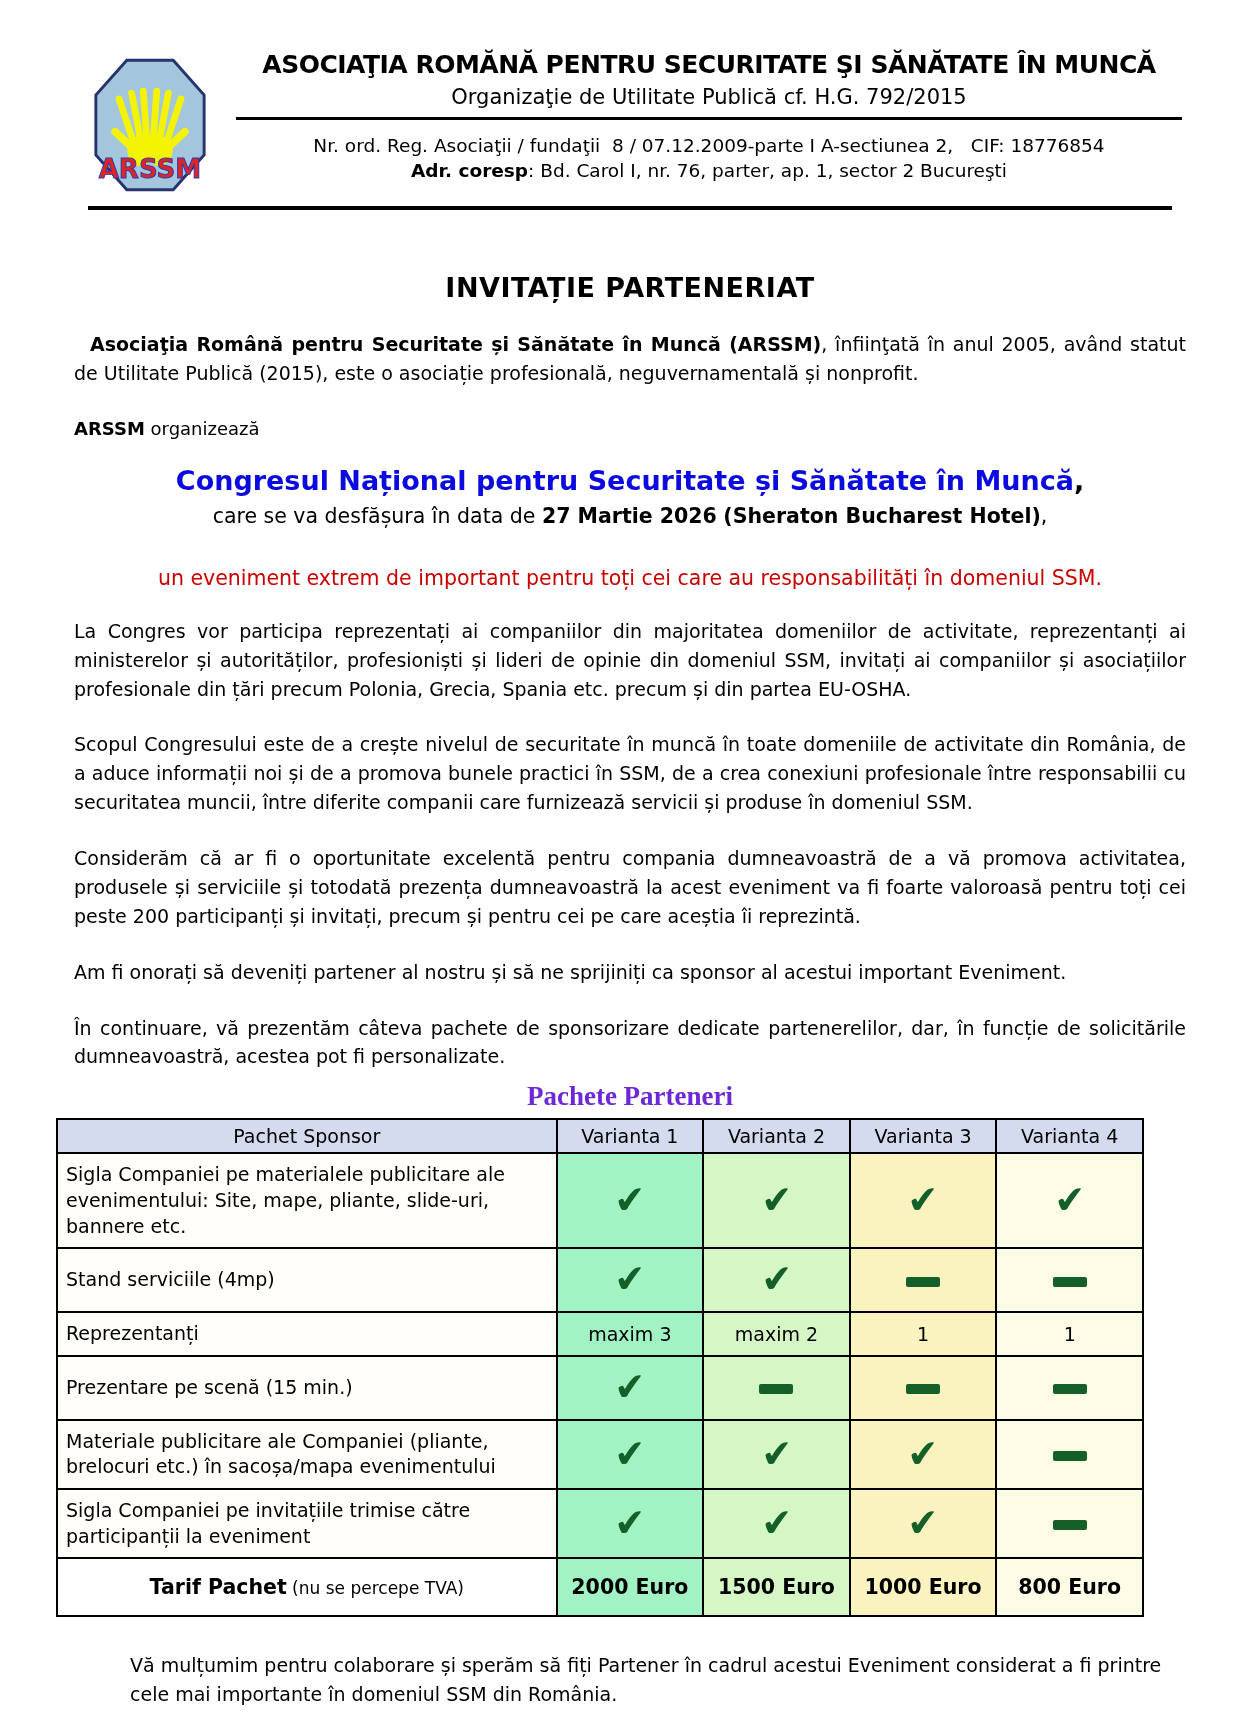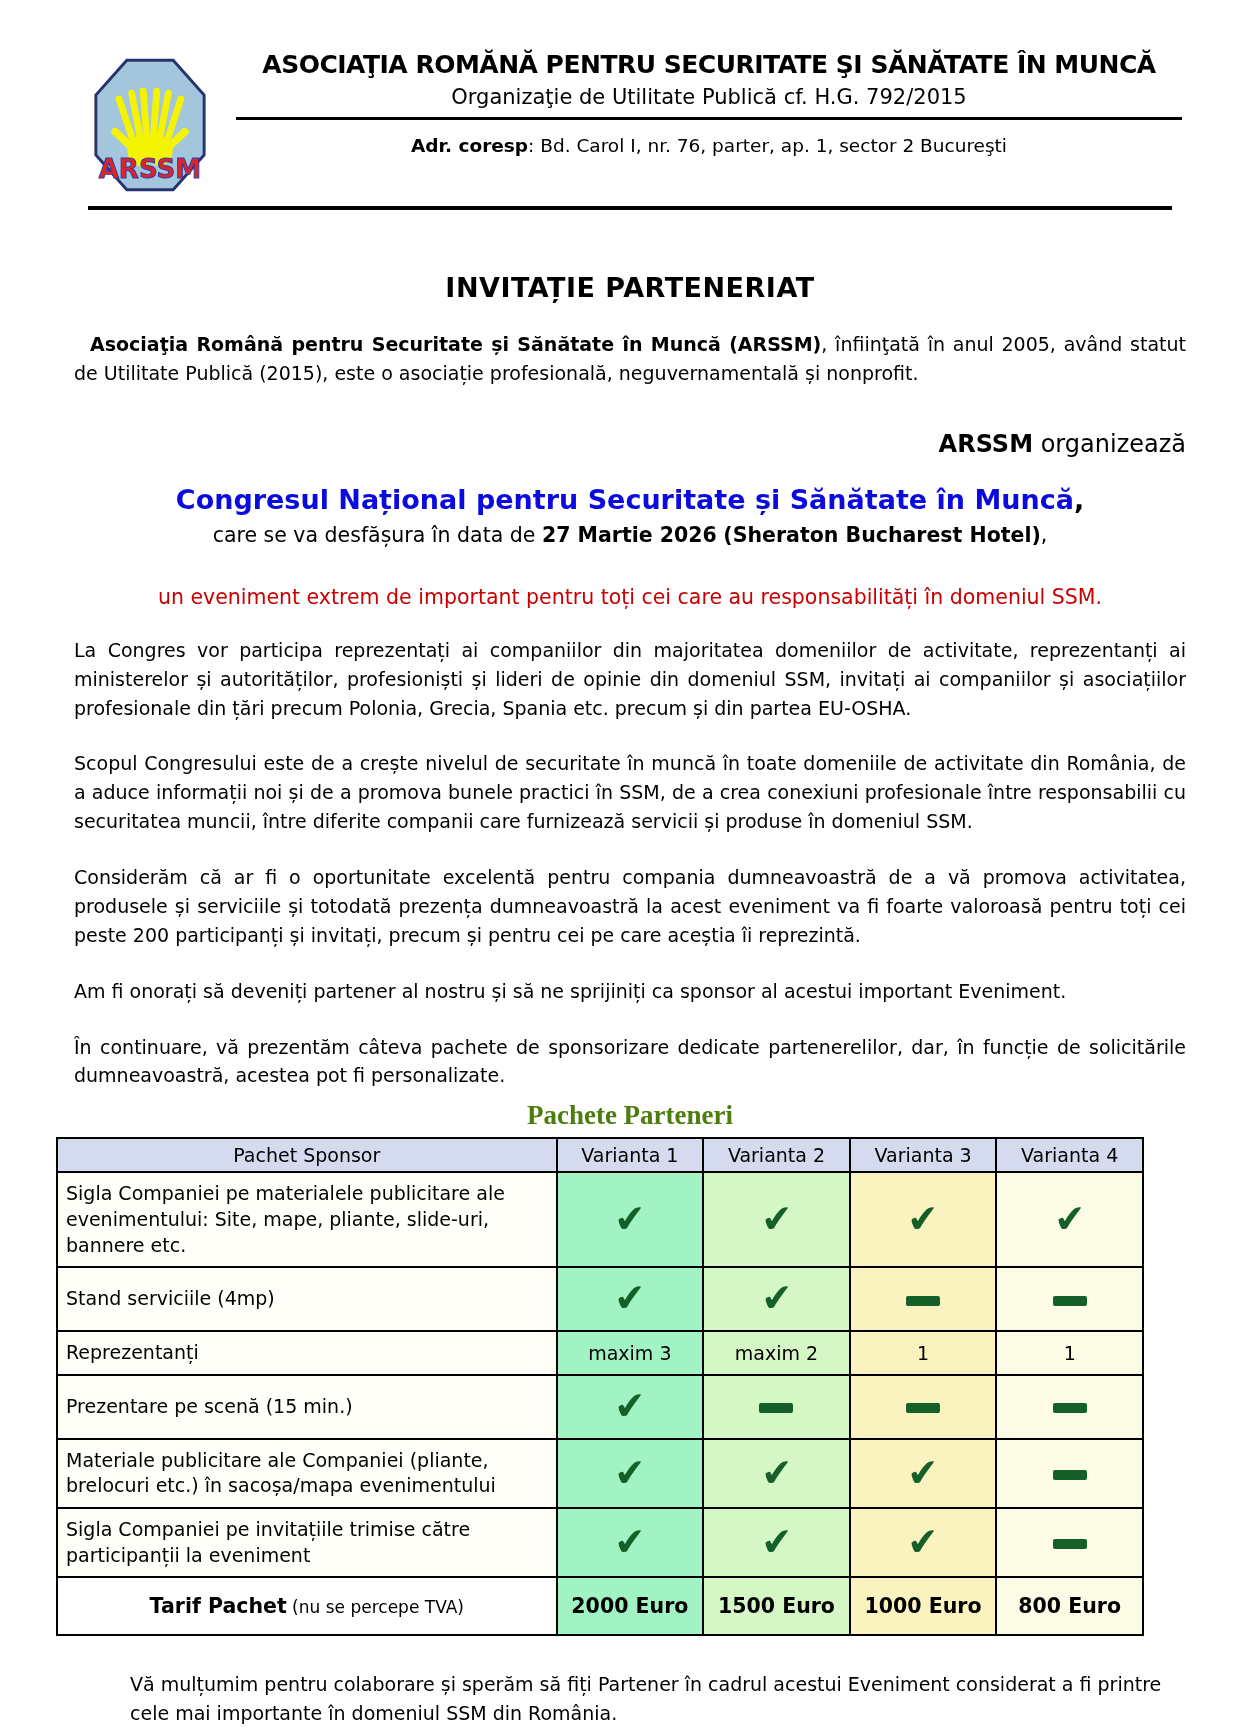--- a/index.html
+++ b/index.html
@@ -16,29 +16,29 @@
   .rule-thin { border: 0; border-top: 3px solid #000; margin: 8px 0 14px 0; }
   .reg-line, .contact-line, .addr-line { font-size: 18.5px; line-height: 1.35; white-space: pre-wrap; }
   .addr-line b, .reg-line b { font-weight: bold; }
   .rule-thick { border: 0; border-top: 4px solid #000; margin: 12px 88px 0 88px; }
 
   
   .content { padding: 0 74px; }
   .doc-title { text-align: center; font-size: 27px; font-weight: bold; margin-top: 62px; letter-spacing: 0.5px; }
   p.body-p { font-size: 19px; line-height: 1.52; text-align: justify; margin-top: 27px; }
   .p-first { text-indent: 16px; }
-  .center-line { text-align: right; font-size: 24px; margin-top: 42px; }
+  .center-line { text-align: left; font-size: 18px; margin-top: 30px; }
   .congress-title { text-align: center; font-size: 27px; font-weight: bold; color: #0b0bdf; margin-top: 26px; }
   .congress-title .black { color: #000; }
   .date-line { text-align: center; font-size: 20.5px; margin-top: 8px; }
   .date-line b { font-weight: bold; }
   .red-line { text-align: center; font-size: 20.5px; color: #c80000; margin-top: 38px; }
 
   
-  .pkg-title { text-align: center; font-family: "Liberation Serif", "DejaVu Serif", serif; font-weight: bold; color: #4d7c0f; font-size: 27px; margin-top: 10px; }
+  .pkg-title { text-align: center; font-family: "Liberation Serif", "DejaVu Serif", serif; font-weight: bold; color: #6d28d9; font-size: 27px; margin-top: 10px; }
   table.pkg { border-collapse: collapse; margin: 6px 0 0 56px; width: 1088px; table-layout: fixed; }
   table.pkg th, table.pkg td { border: 2px solid #000; }
   table.pkg col.c0 { width: 46%; }
   table.pkg col.cv { width: 13.5%; }
   th.hdr { background: #d5dbee; font-size: 19px; font-weight: normal; padding: 5px 4px; text-align: center; }
   td.label-cell { font-size: 19px; padding: 8px 8px; line-height: 1.35; background: #fffef8; text-align: left; vertical-align: middle; }
   td.value-cell { text-align: center; vertical-align: middle; padding: 10px 4px; font-size: 19px; }
   .check { font-size: 38px; line-height: 1.1; color: #155f28; font-weight: bold; display: inline-block; transform: rotate(-4deg); }
   .dash { display: inline-block; width: 34px; height: 10px; background: #155f28; border-radius: 2px; vertical-align: middle; }
   td.tariff-label { text-align: center; padding: 16px 6px; background: #fff; vertical-align: middle; }
@@ -77,20 +77,21 @@
           <line x1="77" y1="96" x2="96" y2="78" stroke-width="8"></line>
           <ellipse cx="70" cy="98" rx="13" ry="15"></ellipse>
         </g>
         <text x="60" y="126" text-anchor="middle" font-family="DejaVu Sans, sans-serif" font-size="27" font-weight="bold" fill="#e02424" stroke="#2a3bb0" stroke-width="1">ARSSM</text>
       </svg>
     </div>
     <div class="head-col">
       <div class="org-title">ASOCIAŢIA ROMĂNĂ PENTRU SECURITATE ŞI SĂNĂTATE ÎN MUNCĂ</div>
       <div class="org-subtitle">Organizaţie de Utilitate Publică cf. H.G. 792/2015</div>
       <hr class="rule-thin">
+      <div class="reg-line">Nr. ord. Reg. Asociaţii / fundaţii  8 / 07.12.2009-parte I A-sectiunea 2,   CIF: 18776854</div>
       <div class="addr-line"><b>Adr. coresp</b><span>: Bd. Carol I, nr. 76, parter, ap. 1, sector 2 Bucureşti</span></div>
     </div>
   </div>
   <hr class="rule-thick">
 
   <div class="content">
     <div class="doc-title">INVITAȚIE PARTENERIAT</div>
 
     <p class="body-p p-first"><b>Asociaţia Română pentru Securitate și Sănătate în Muncă (ARSSM)</b><span>, înfiinţată în anul 2005, având statut de Utilitate Publică (2015), este o asociație profesională, neguvernamentală și nonprofit.</span></p>
 

